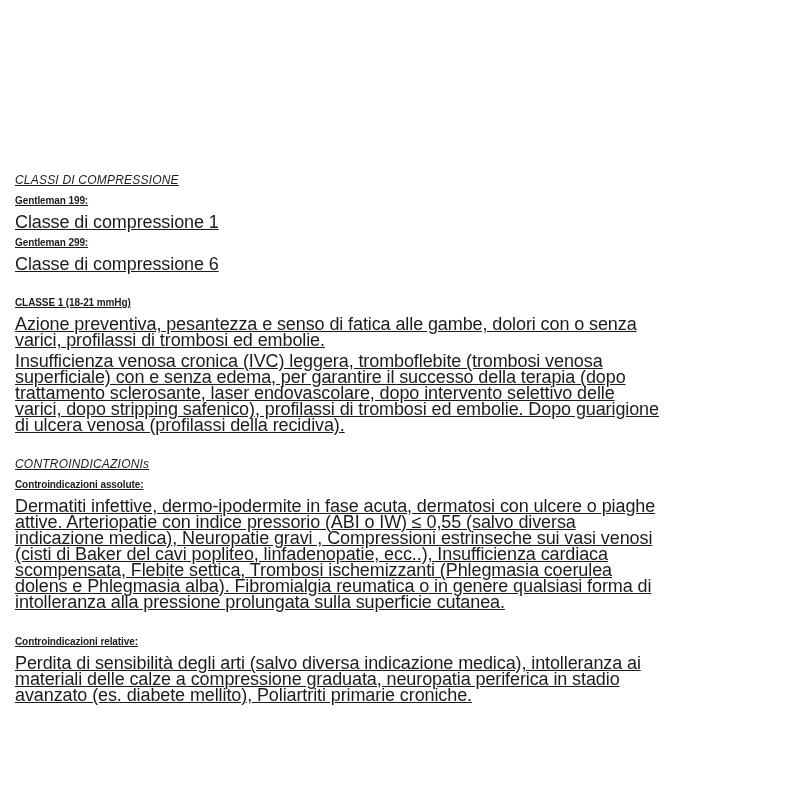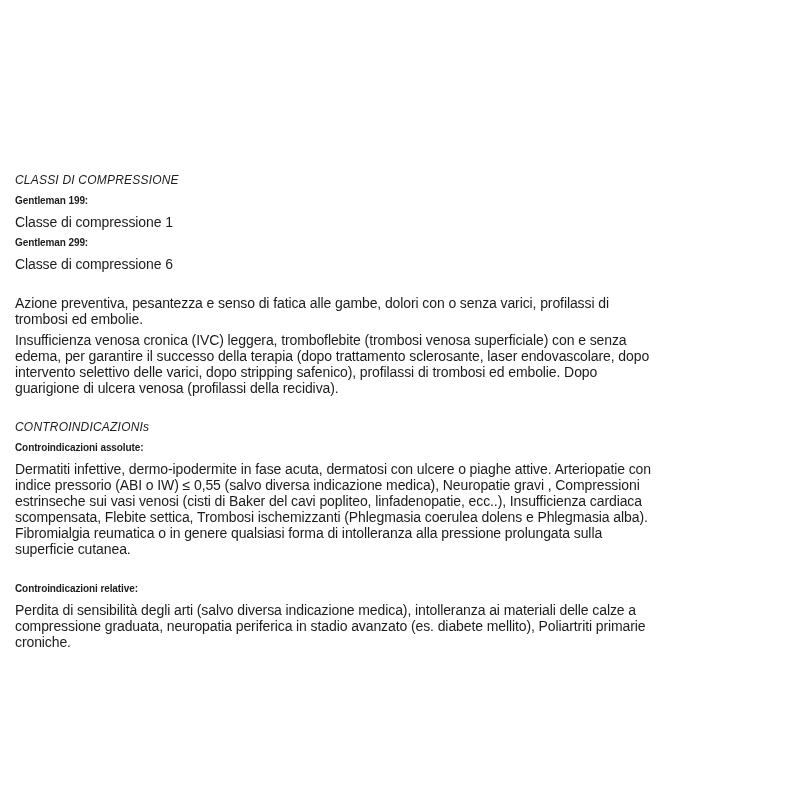--- a/index.html
+++ b/index.html
@@ -7,41 +7,42 @@
   body {
     width: 800px;
     height: 800px;
     overflow: hidden;
     font-family: "Liberation Sans", "DejaVu Sans", sans-serif;
     color: #1c1c1c;
   }
   .doc {
     padding: 172px 10px 0 15px;
     width: 672px;
+    text-decoration: underline;
   }
   .section { margin-top: 23px; }
   .section:first-child { margin-top: 0; }
   .heading {
     font-style: italic;
     font-weight: normal;
     font-size: 12px;
     line-height: 16px;
     letter-spacing: 0.2px;
     margin-bottom: 5px;
     color: #1c1c1c;
   }
   .item-label {
     font-weight: bold;
     font-size: 10px;
     line-height: 16px;
     letter-spacing: -0.1px;
     margin-bottom: 5px;
   }
   .item-text {
-    font-size: 14px;
+    font-size: 18px;
     line-height: 16px;
     letter-spacing: -0.1px;
     margin-bottom: 5px;
   }
   .item.spaced { margin-top: 24px; }
 </style>
 </head>
 <body>
 
 <main class="doc">
@@ -53,20 +54,21 @@
       <p class="item-text">Classe di compressione 1</p>
     </div>
     <div class="item">
       <p class="item-label">Gentleman 299:</p>
       <p class="item-text">Classe di compressione 6</p>
     </div>
   </section>
 
   <section class="section">
     <div class="item">
+      <p class="item-label">CLASSE 1 (18-21 mmHg)</p>
       <p class="item-text">Azione preventiva, pesantezza e senso di fatica alle gambe, dolori con o senza varici, profilassi di trombosi ed embolie.</p>
     </div>
     <div class="item">
       <p class="item-text">Insufficienza venosa cronica (IVC) leggera, tromboflebite (trombosi venosa superficiale) con e senza edema, per garantire il successo della terapia (dopo trattamento sclerosante, laser endovascolare, dopo intervento selettivo delle varici, dopo stripping safenico), profilassi di trombosi ed embolie. Dopo guarigione di ulcera venosa (profilassi della recidiva).</p>
     </div>
   </section>
 
   <section class="section">
     <h2 class="heading">CONTROINDICAZIONIs</h2>
     <div class="item">

